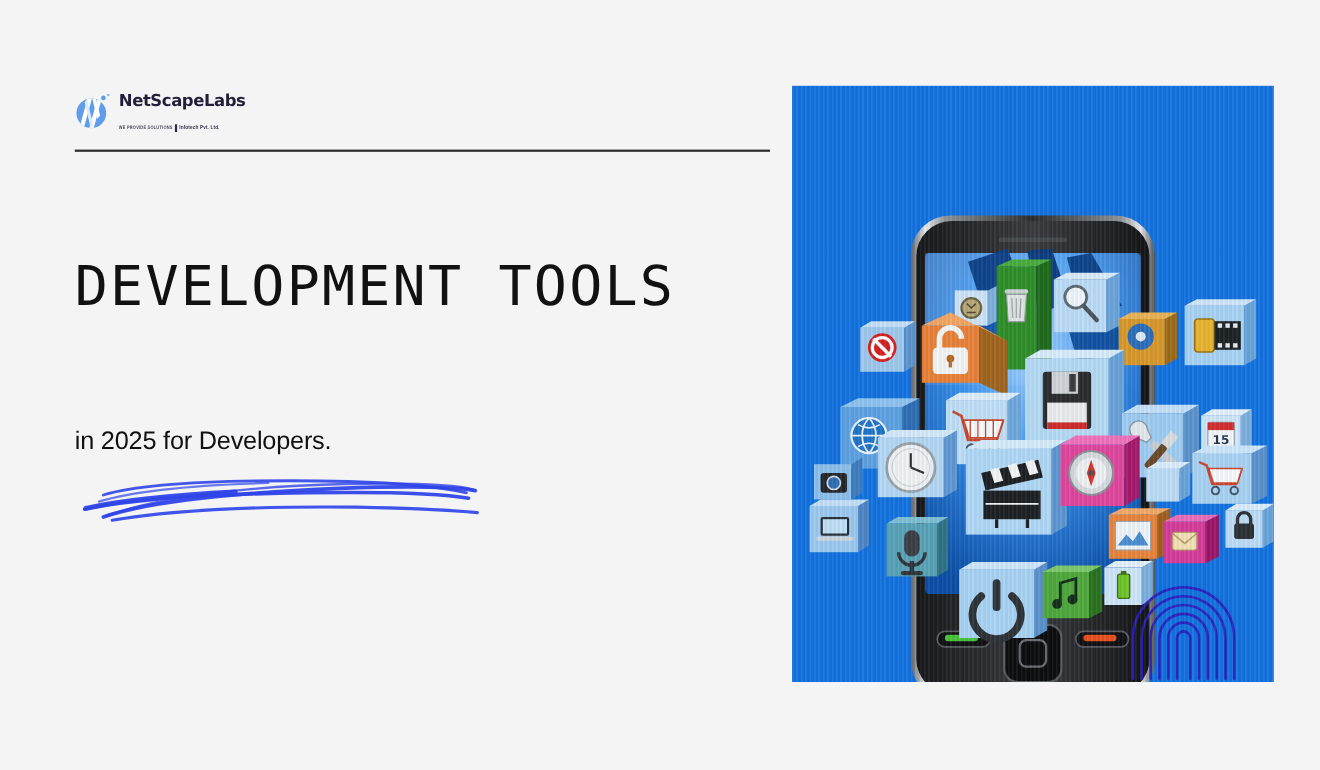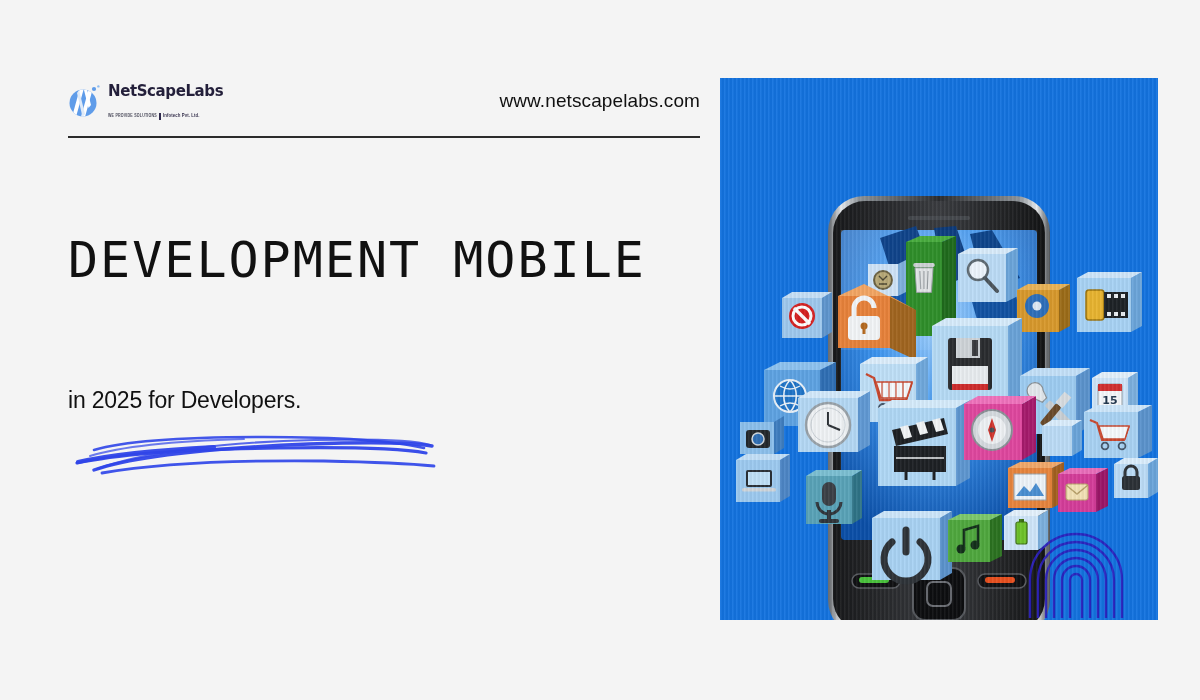--- a/index.html
+++ b/index.html
@@ -97,26 +97,25 @@
     <span id="logo-text">
       <span id="logo-wordmark">NetScapeLabs</span>
       <span id="logo-tagline-row">
         <span id="logo-tagline">WE PROVIDE SOLUTIONS</span>
         <span id="logo-tagline-bar"></span>
         <span id="logo-tagline-2">Infotech Pvt. Ltd.</span>
       </span>
     </span>
   </div>
 
-  <div id="site-url">www.netscapelabs.com</div>
 </div>
 <div id="header-rule"></div>
 
 <div id="headline">
-  <div class="headline-line">DEVELOPMENT MOBILE</div>
+  <div class="headline-line">DEVELOPMENT TOOLS</div>
 </div>
 <div id="subheadline">in 2025 for Developers.</div>
 
 <div id="underline-scribble">
   <svg viewBox="0 0 380 56" width="380" height="56" fill="none">
     <g stroke="#2f45e8" stroke-linecap="round" fill="none">
       <path d="M30 42 C70 28 150 20 245 16 C300 14 345 14 368 18" stroke-width="3.4" opacity=".95"></path>
       <path d="M33 41 C80 24 160 14 250 12 C305 11 350 12 366 17" stroke-width="2.1" opacity=".8"></path>
       <path d="M30 22 C60 13 120 9 200 9 C270 9 330 13 360 20" stroke-width="2.6" opacity=".9"></path>
       <path d="M13 35 C55 26 130 21 215 20 C285 19 340 21 362 25" stroke-width="3.2" opacity=".95"></path>

